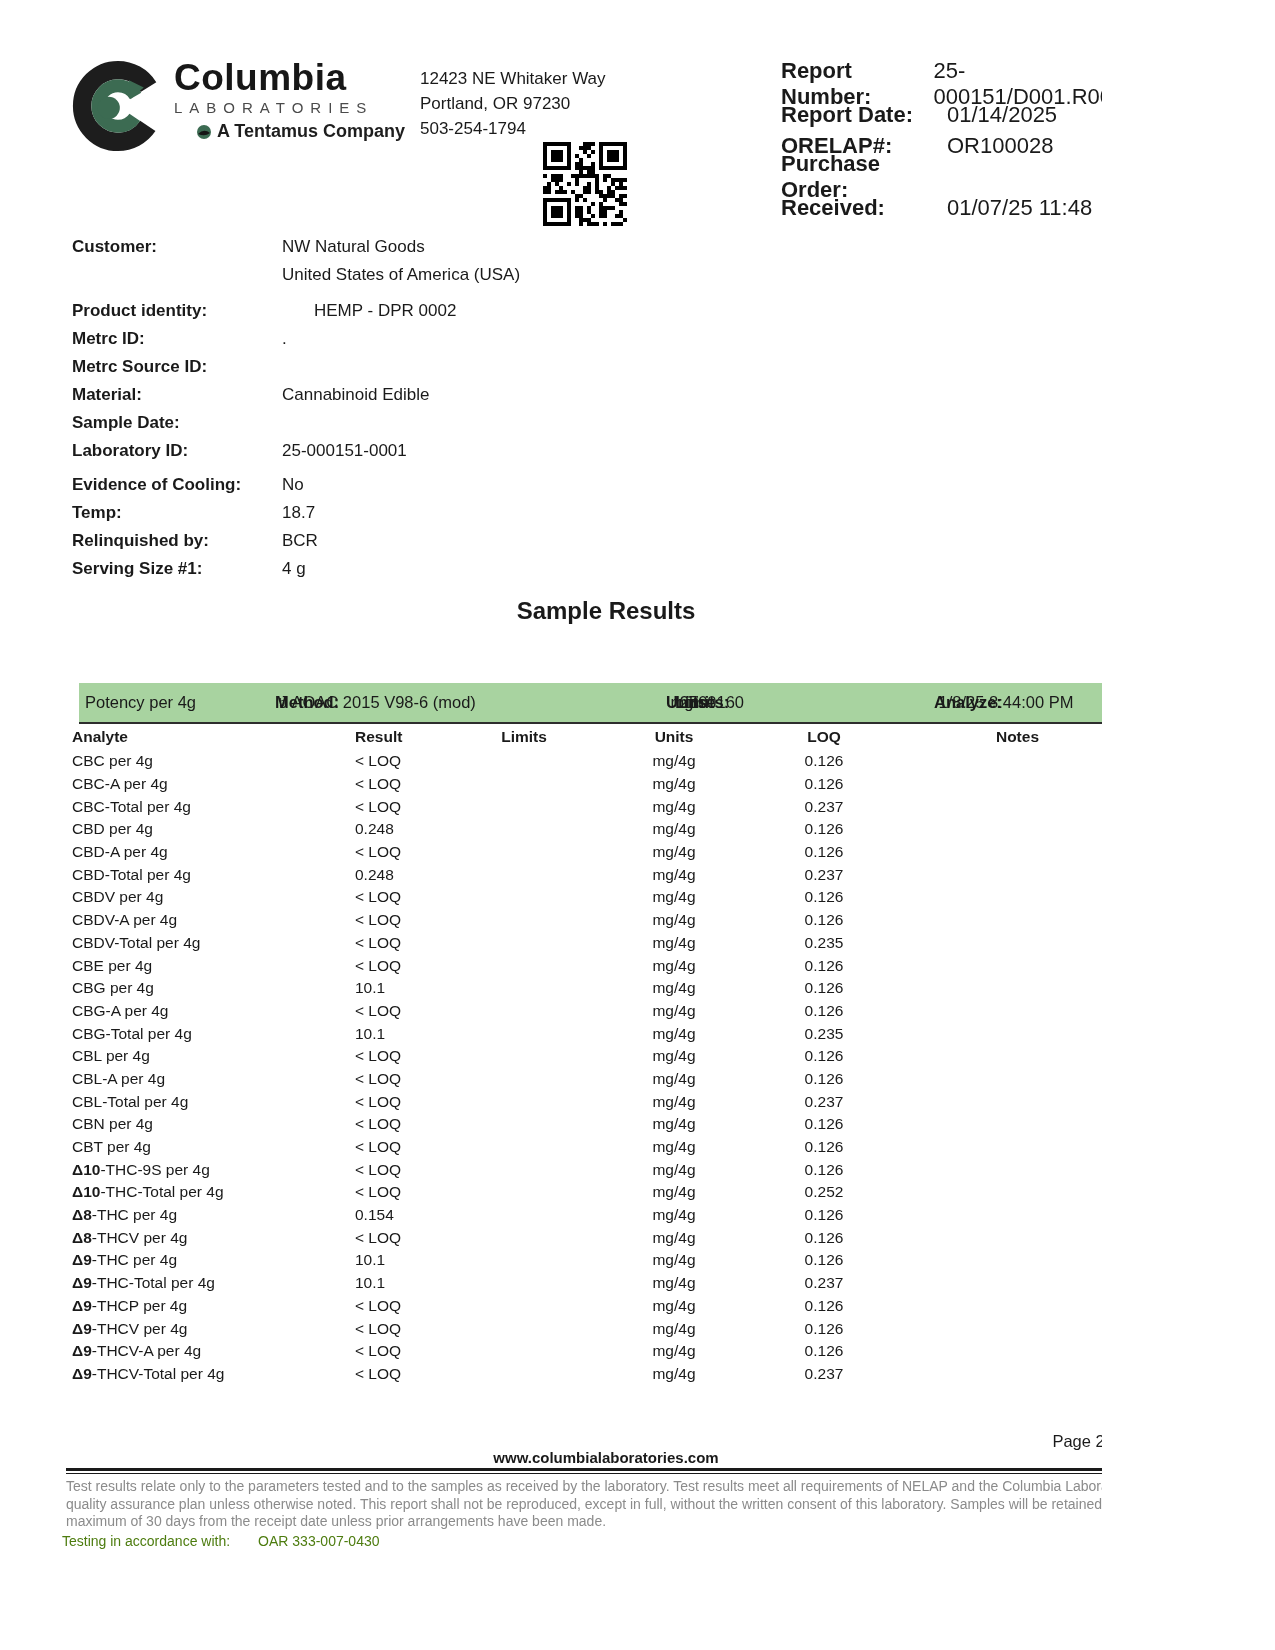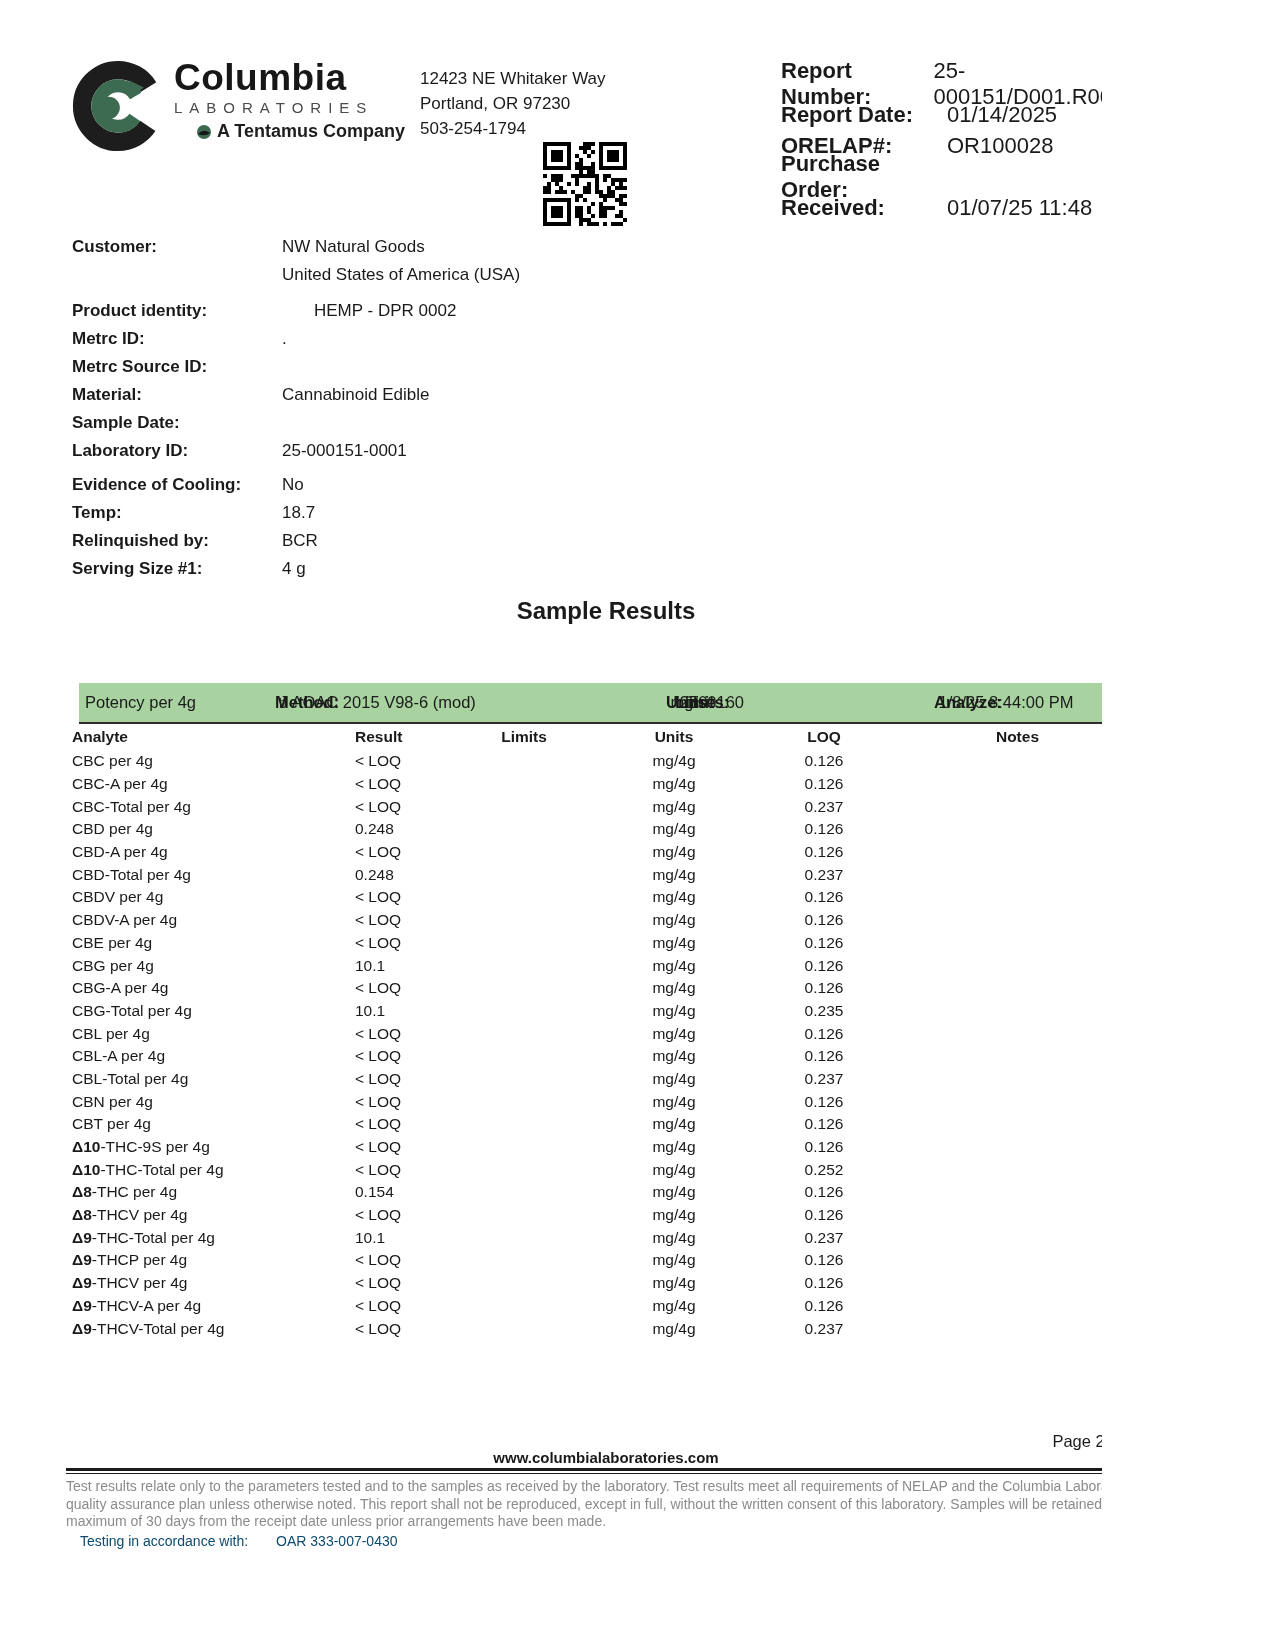--- a/index.html
+++ b/index.html
@@ -44,21 +44,21 @@
   th.result-h{text-align:left;padding-left:6px;}
   td.limits,td.notes{text-align:center;}
   td.units,td.loq{text-align:center;}
   
   .page-num{position:absolute;left:66px;top:1432px;width:1080px;text-align:right;font-size:16.5px;}
   .site{position:absolute;left:66px;top:1449px;width:1080px;text-align:center;font-weight:bold;font-size:15px;}
   .rule1{position:absolute;left:66px;top:1468px;width:1080px;height:3px;background:#1a1a1a;}
   .rule2{position:absolute;left:66px;top:1473px;width:1080px;height:1px;background:#1a1a1a;}
   .disclaimer{position:absolute;left:66px;top:1478px;width:1085px;font-size:14px;
               line-height:17.6px;color:#8b8b8b;}
-  .accordance{position:absolute;left:80px;top:1533px;font-size:14px;color:#0c4a6e;}
+  .accordance{position:absolute;left:62px;top:1533px;font-size:14px;color:#4d7c0f;}
   .accordance .val{margin-left:28px;}
 </style>
 </head>
 <body>
 
 <div class="page">
 
   <div class="logo">
     <svg width="92" height="96" viewBox="0 0 100 100">
       <circle cx="50" cy="50" r="39" fill="none" stroke="#1d1d1d" stroke-width="20" stroke-dasharray="200 45" stroke-dashoffset="-23"></circle>
@@ -382,20 +382,28 @@
         </tr>
         <tr>
           <td class="analyte">CBDV-A per 4g</td>
           <td class="result">&lt; LOQ</td>
           <td class="limits"></td>
           <td class="units">mg/4g</td>
           <td class="loq">0.126</td>
           <td class="notes"></td>
         </tr>
         <tr>
+          <td class="analyte">CBDV-Total per 4g</td>
+          <td class="result">&lt; LOQ</td>
+          <td class="limits"></td>
+          <td class="units">mg/4g</td>
+          <td class="loq">0.235</td>
+          <td class="notes"></td>
+        </tr>
+        <tr>
           <td class="analyte">CBE per 4g</td>
           <td class="result">&lt; LOQ</td>
           <td class="limits"></td>
           <td class="units">mg/4g</td>
           <td class="loq">0.126</td>
           <td class="notes"></td>
         </tr>
         <tr>
           <td class="analyte">CBG per 4g</td>
           <td class="result">10.1</td>
@@ -480,20 +488,28 @@
           <td class="analyte"><span class="b">Δ8</span>-THC per 4g</td>
           <td class="result">0.154</td>
           <td class="limits"></td>
           <td class="units">mg/4g</td>
           <td class="loq">0.126</td>
           <td class="notes"></td>
         </tr>
         <tr>
           <td class="analyte"><span class="b">Δ8</span>-THCV per 4g</td>
           <td class="result">&lt; LOQ</td>
+          <td class="limits"></td>
+          <td class="units">mg/4g</td>
+          <td class="loq">0.126</td>
+          <td class="notes"></td>
+        </tr>
+        <tr>
+          <td class="analyte"><span class="b">Δ9</span>-THC per 4g</td>
+          <td class="result">10.1</td>
           <td class="limits"></td>
           <td class="units">mg/4g</td>
           <td class="loq">0.126</td>
           <td class="notes"></td>
         </tr>
         <tr>
           <td class="analyte"><span class="b">Δ9</span>-THC-Total per 4g</td>
           <td class="result">10.1</td>
           <td class="limits"></td>
           <td class="units">mg/4g</td>

